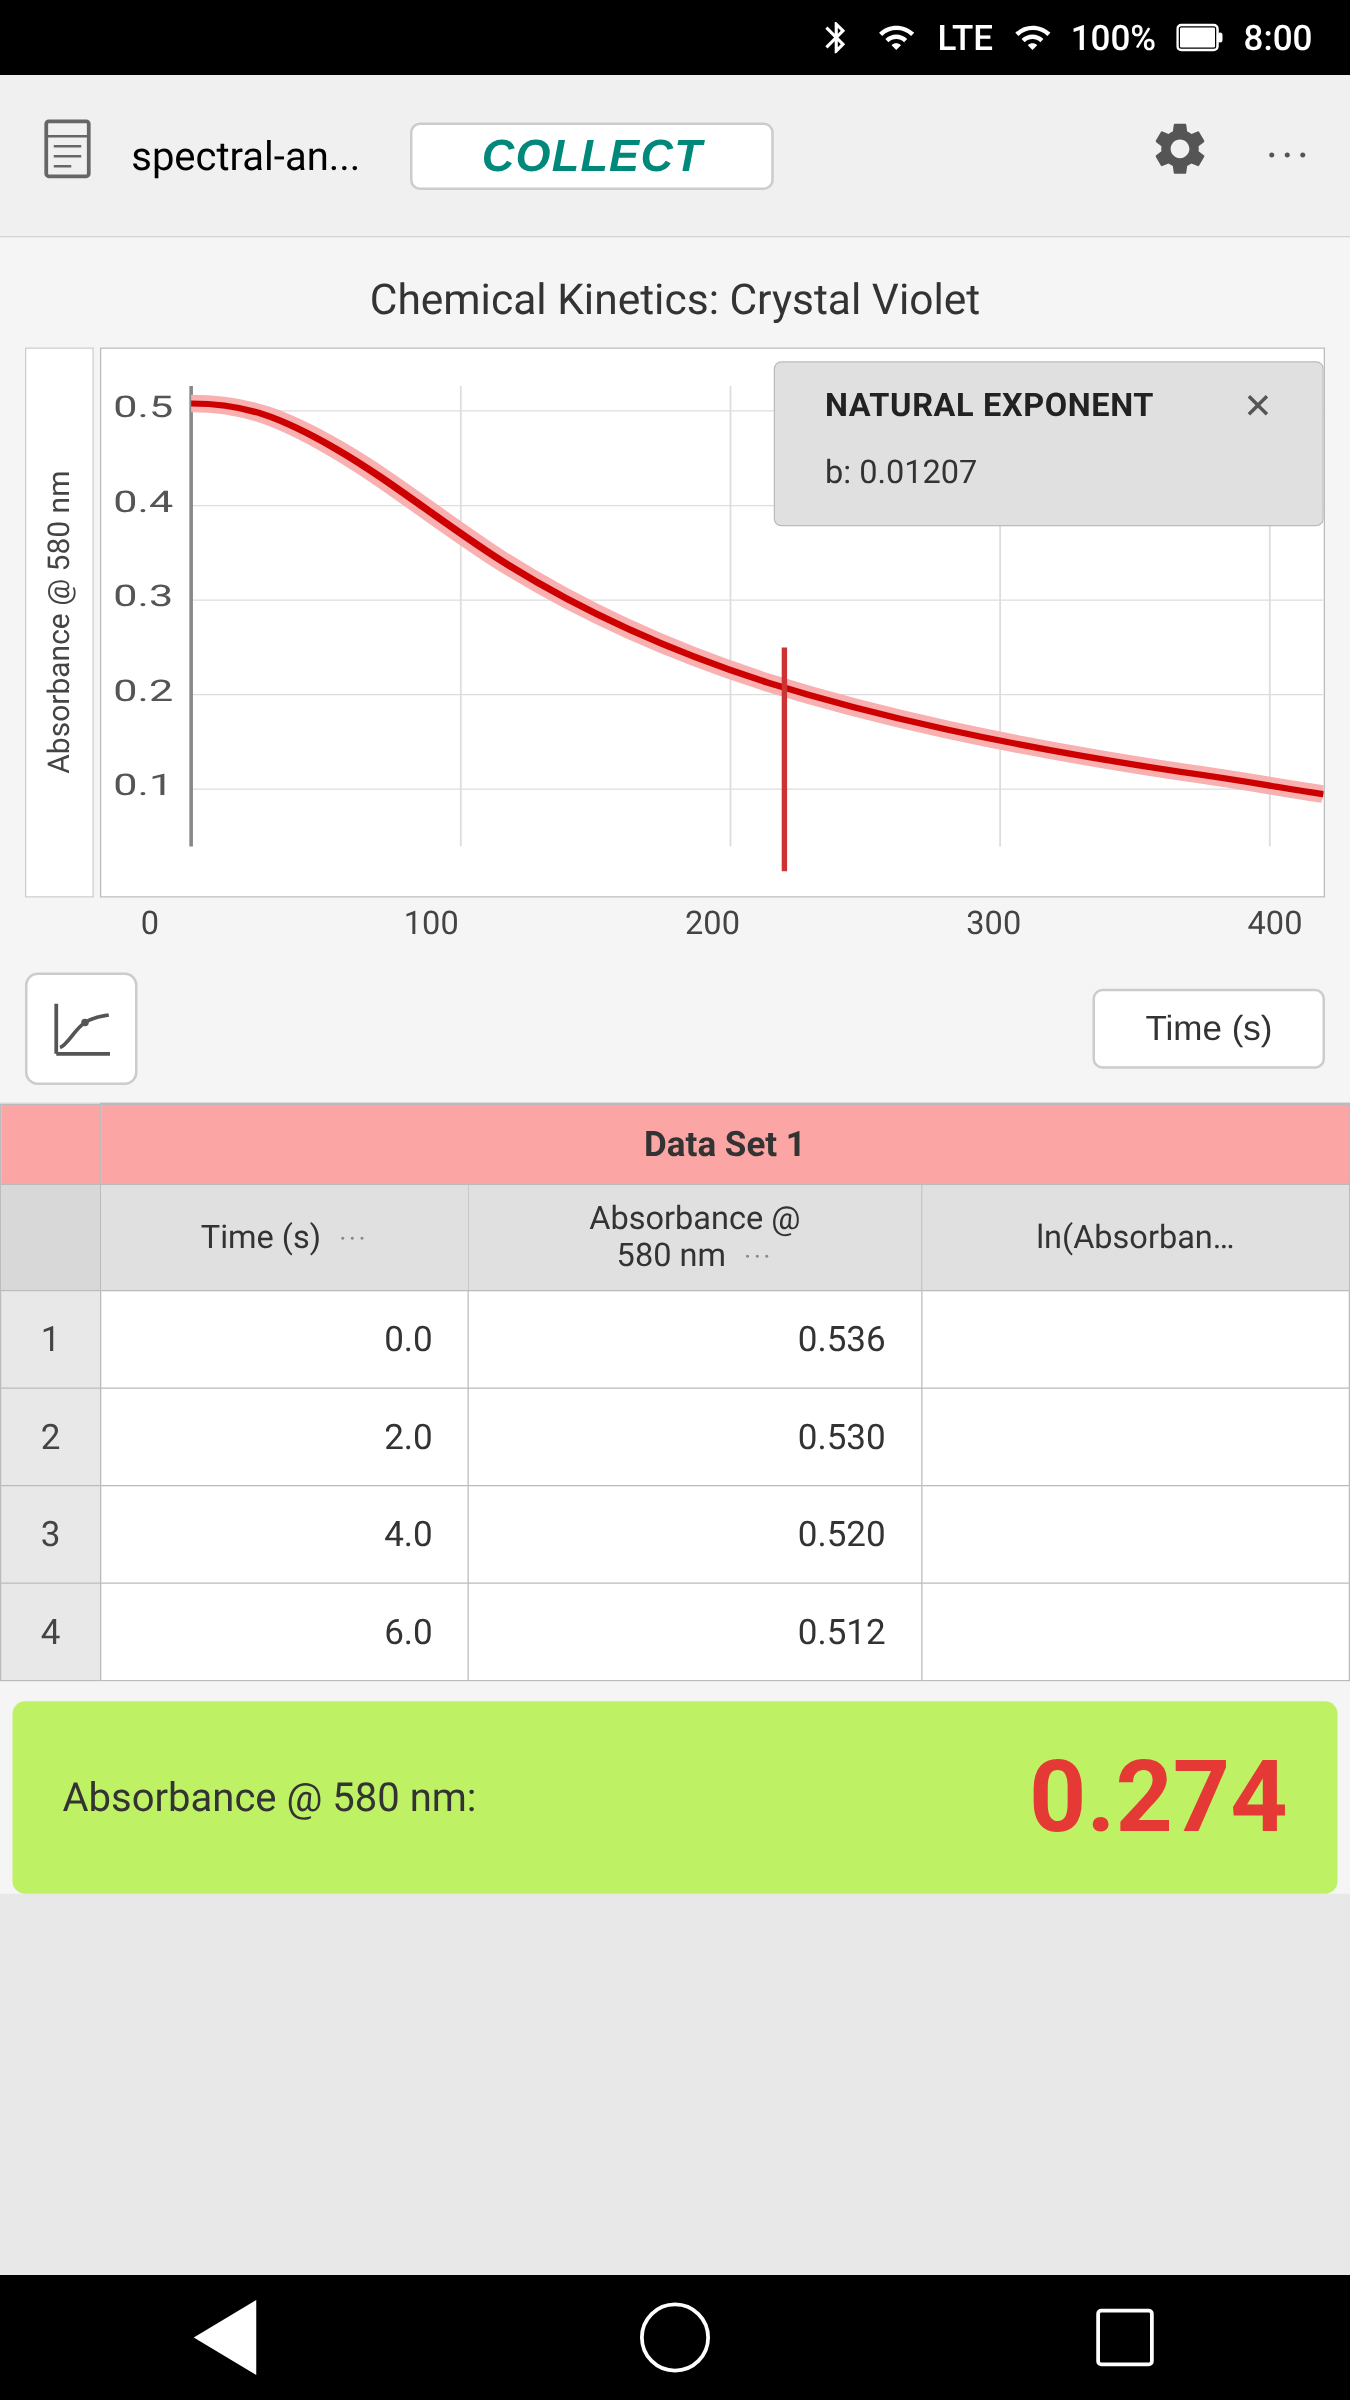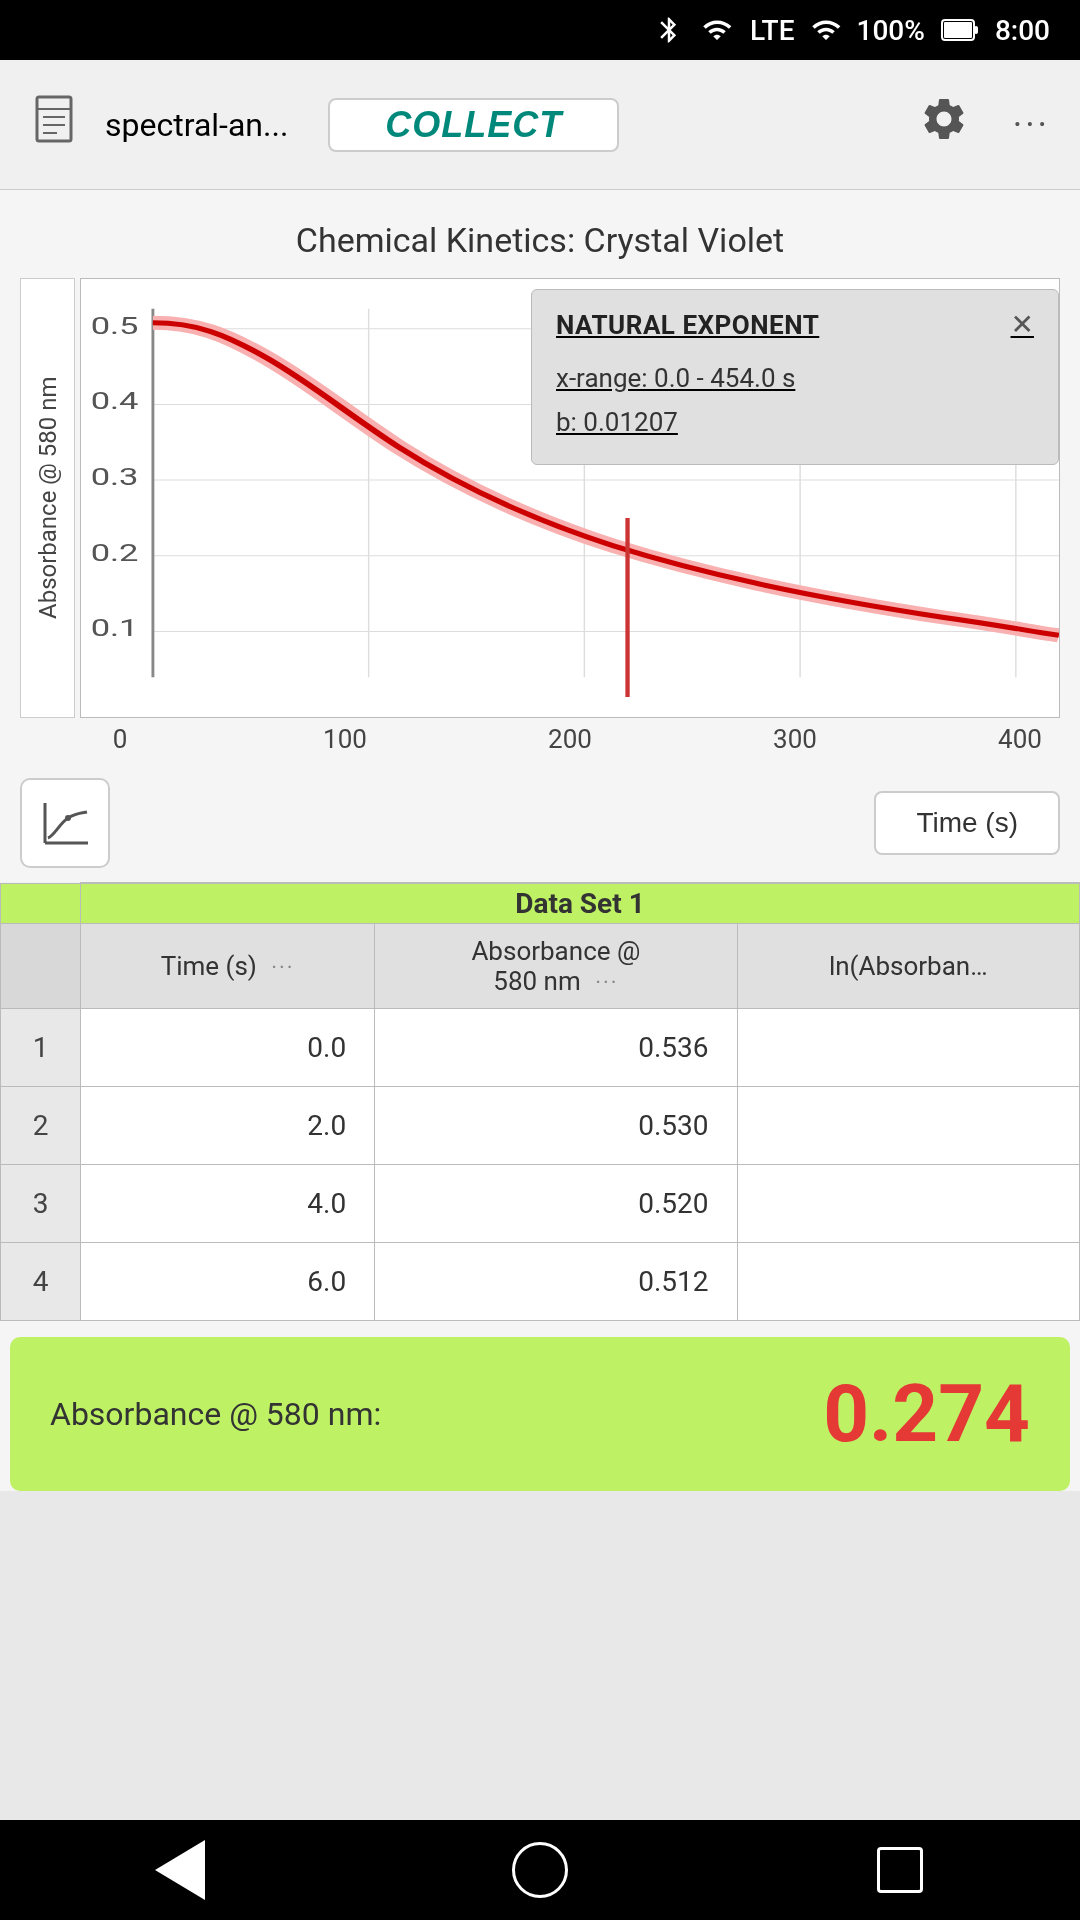--- a/index.html
+++ b/index.html
@@ -137,27 +137,26 @@
       height: 100%;
       position: absolute;
       top: 0; left: 0;
     }
 
     
     .tooltip-popup {
       position: absolute;
       top: 10px;
       right: 0px;
-      width: 528px;
+      width: 440px;
       background: #e0e0e0;
       border: 1px solid #bbb;
       border-radius: 6px;
-      padding: 20px 24px;
+      padding: 20px 40px;
       z-index: 10;
-      text-decoration: underline;
     }
     .tooltip-header {
       display: flex;
       justify-content: space-between;
       align-items: center;
       margin-bottom: 16px;
     }
     .tooltip-title {
       font-size: 26px;
       font-weight: bold;
@@ -232,22 +231,22 @@
     }
     .table-wrapper {
       overflow-x: auto;
     }
     table {
       width: 100%;
       border-collapse: collapse;
       background: #f0f0f0;
     }
     .dataset-header-row td {
-      background: #bef264;
-      padding: 3px;
+      background: #fca5a5;
+      padding: 15px;
     }
     .dataset-label-cell {
       background: #d8d8d8;
       border: 1px solid #bbb;
       text-align: center;
       font-size: 28px;
       font-weight: bold;
       color: #333;
       padding: 14px;
       border-top: 2px solid #bbb;
@@ -438,21 +437,20 @@
 
           <line x1="380" y1="240" x2="380" y2="420" stroke="#cc3333" stroke-width="3"></line>
         </svg>
 
         <div class="tooltip-popup">
           <div class="tooltip-header">
             <span class="tooltip-title">NATURAL EXPONENT</span>
             <span class="tooltip-close">✕</span>
           </div>
           <div class="tooltip-body">
-            <div>x-range: 0.0 - 454.0 s</div>
             <div>b: 0.01207</div>
           </div>
         </div>
       </div>
     </div>
 
     <div class="x-axis-labels">
       <span>0</span>
       <span>100</span>
       <span>200</span>

